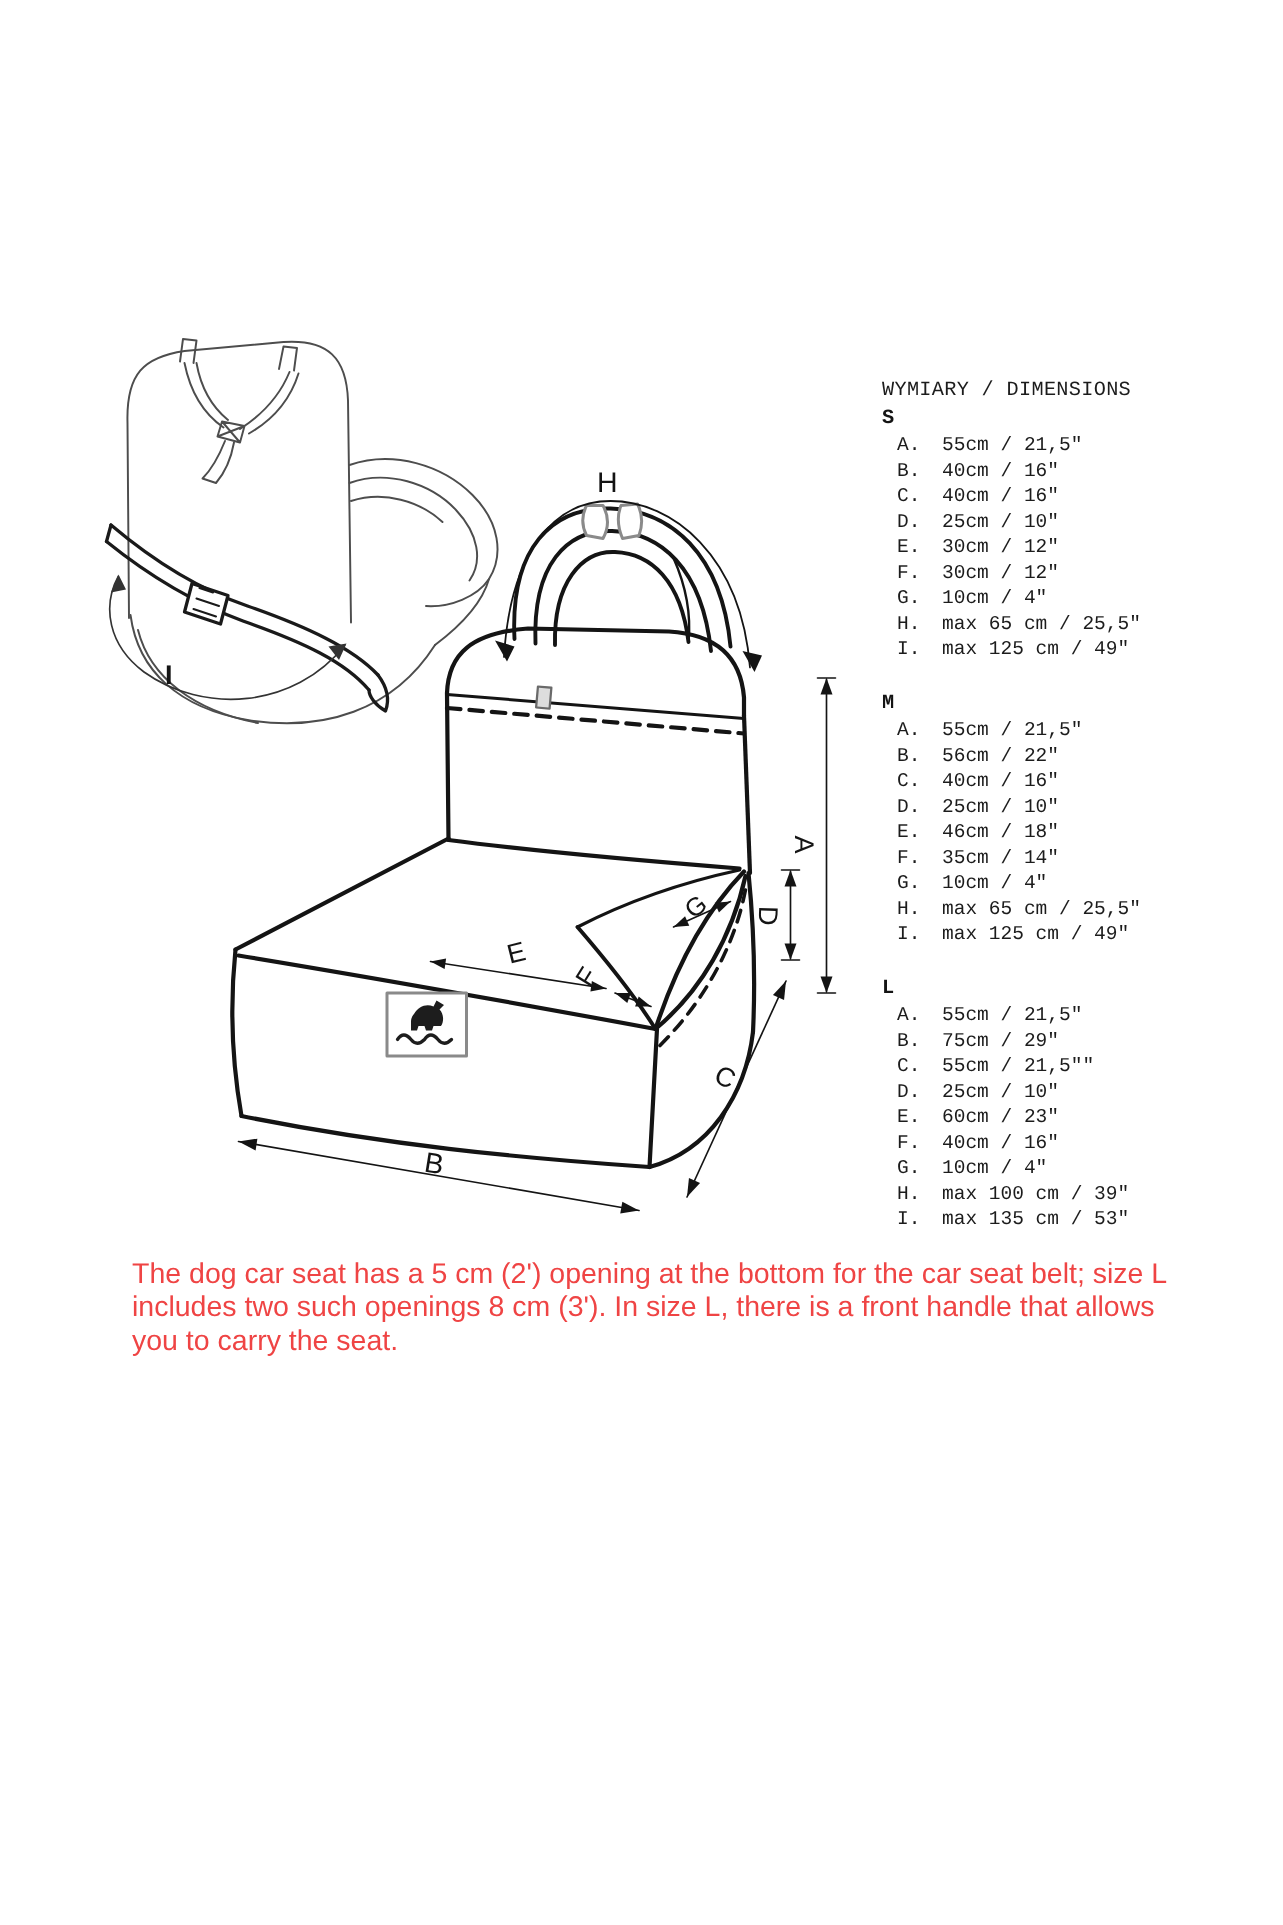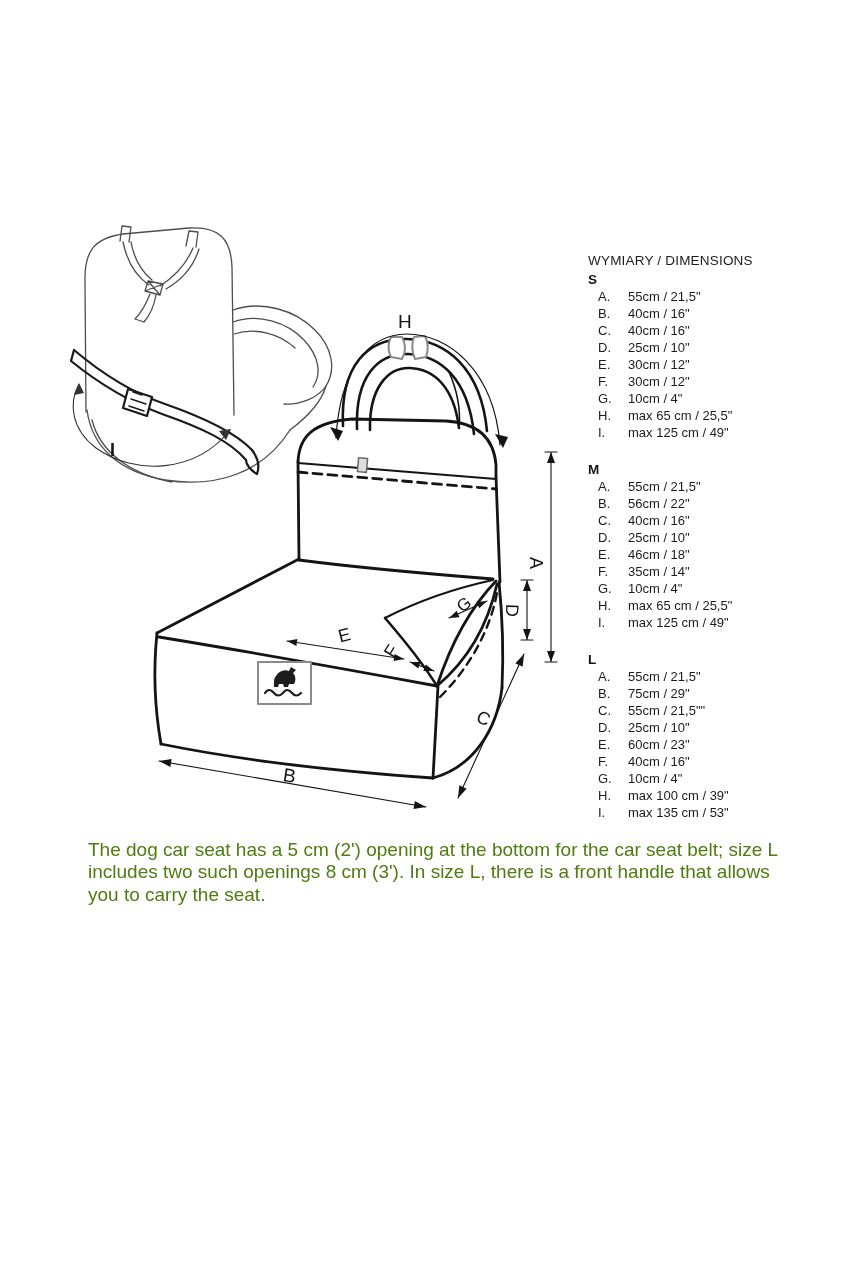--- a/index.html
+++ b/index.html
@@ -2,31 +2,31 @@
 <html><head>
 <meta charset="utf-8">
 <style>
   html,body{margin:0;padding:0;background:#fff;}
   body{
     width:855px;height:1283px;position:relative;overflow:hidden;
     font-family:"Liberation Sans", sans-serif;color:#1a1a1a;
   }
   .art{position:absolute;left:0;top:0;}
   
-  .dims-panel{position:absolute;left:588px;top:252px;width:230px;}
+  .dims-panel{position:absolute;left:588px;top:252px;width:230px;font-family:Liberation Mono, monospace;}
   .dims-title{font-size:13.5px;line-height:17px;font-weight:400;margin:0 0 2px 0;color:#1c1c1c;letter-spacing:.2px;}
   .size-block + .size-block{margin-top:20px;}
   .size-name{font-size:13.5px;line-height:17px;font-weight:700;color:#141414;}
   .dim-row{display:flex;font-size:13px;line-height:17px;padding-left:10px;color:#1c1c1c;}
   .dim-row .k{width:30px;flex:0 0 30px;}
   .dim-row .v{flex:1;white-space:nowrap;}
   
   .notes{position:absolute;left:88px;top:839px;width:692px;font-size:19px;line-height:22.4px;}
   .note-pl{color:#151515;}
-  .note-en{color:#4d7c0f;}
+  .note-en{color:#ef4444;}
   svg text{font-family:"Liberation Sans", sans-serif;fill:#141414;}
 </style>
 </head>
 <body>
 
 <svg class="art" width="855" height="1283" viewBox="0 0 855 1283">
 
   <g fill="none" stroke="#4d4d4d" stroke-width="1.3" stroke-linecap="round" stroke-linejoin="round">
 
     <path d="M 86,412 L 85,282 C 84,249 96,238 123,234 L 189,228 C 219,226 231,239 232,267 L 234,415"></path>

